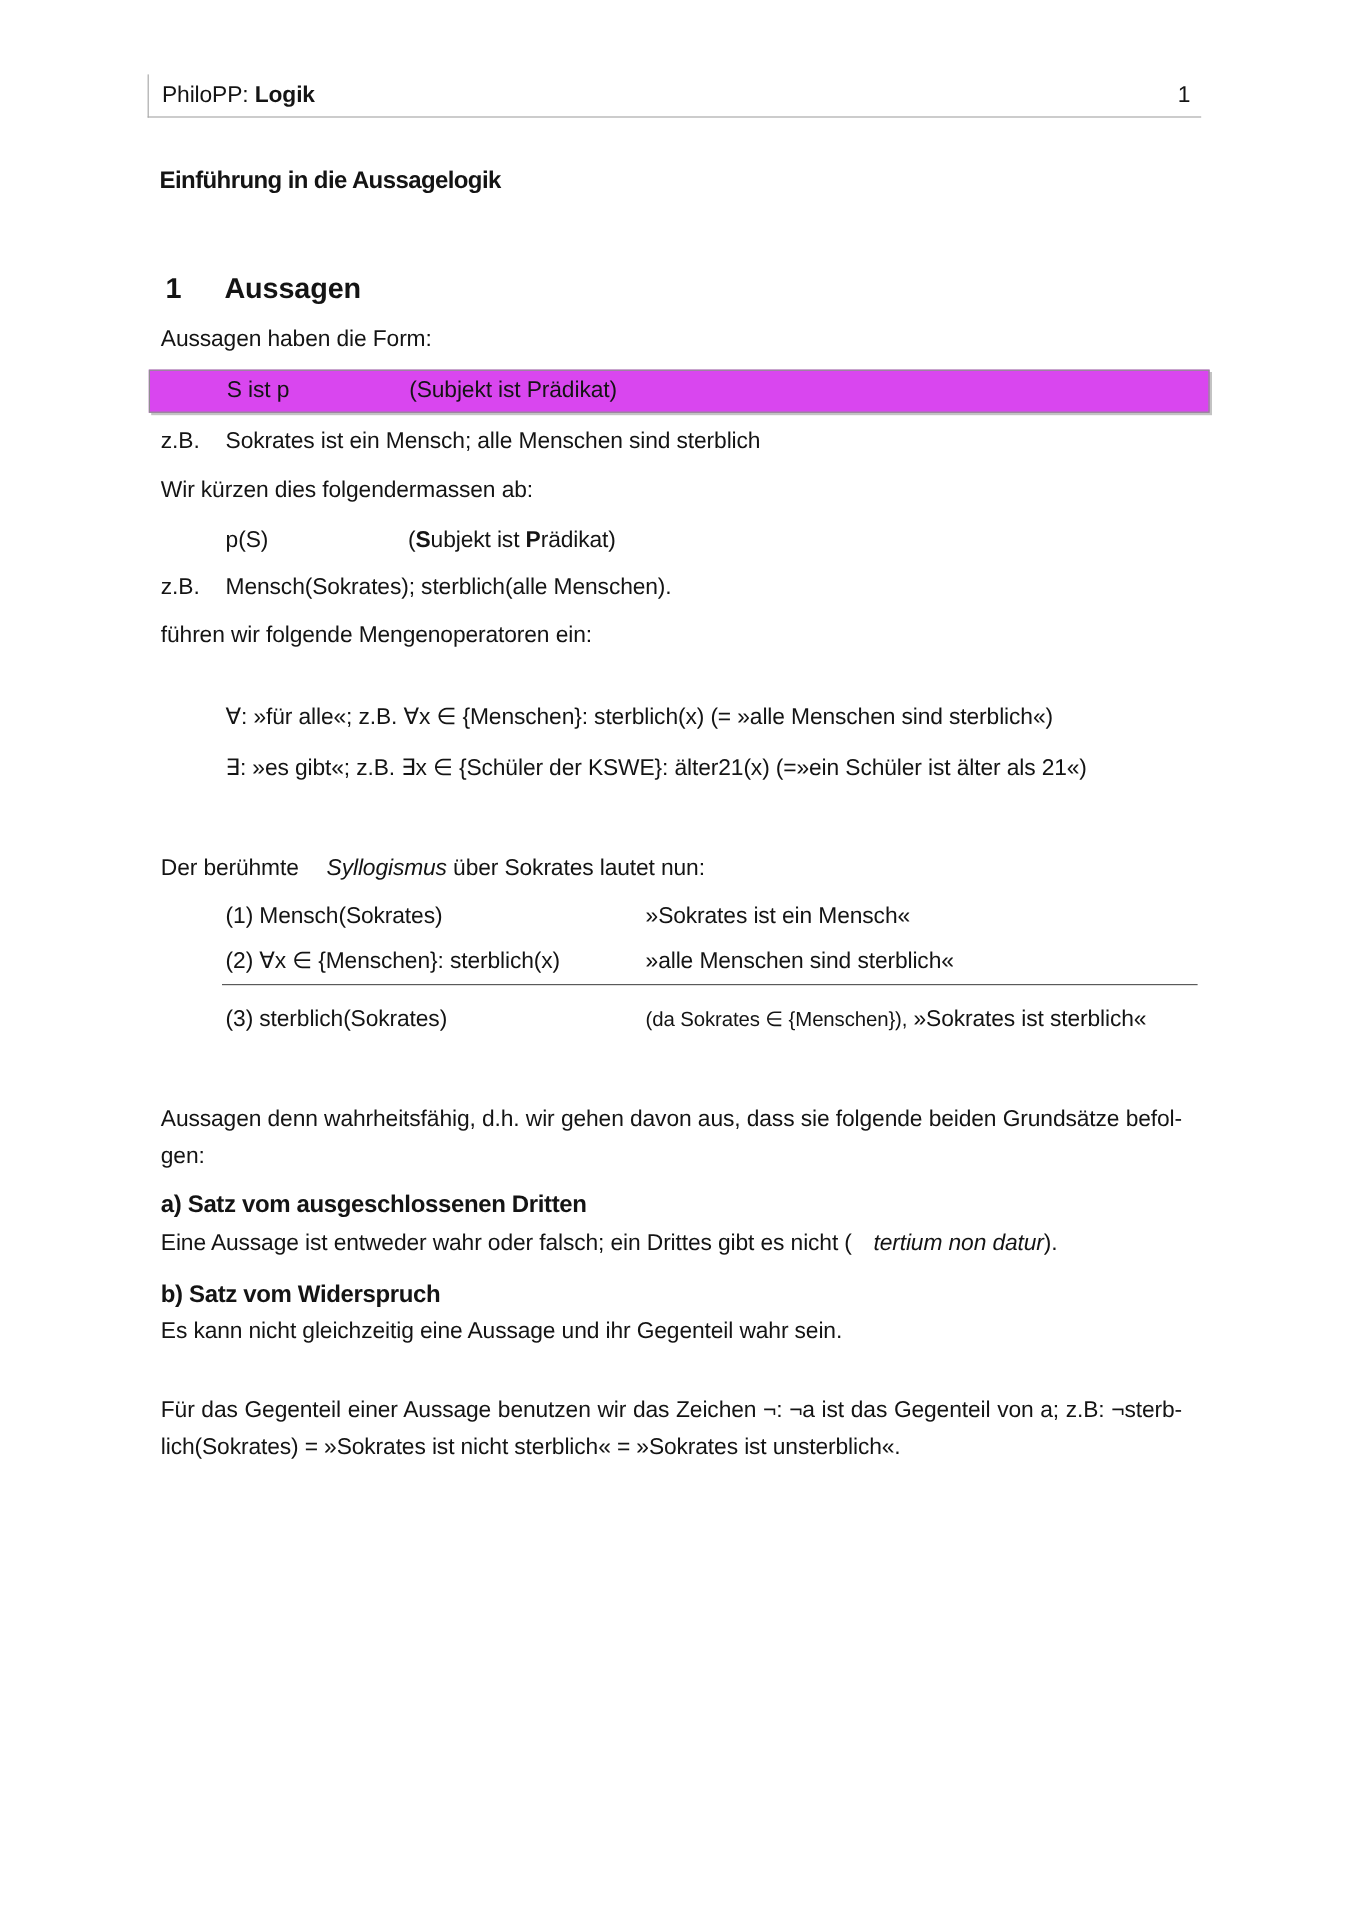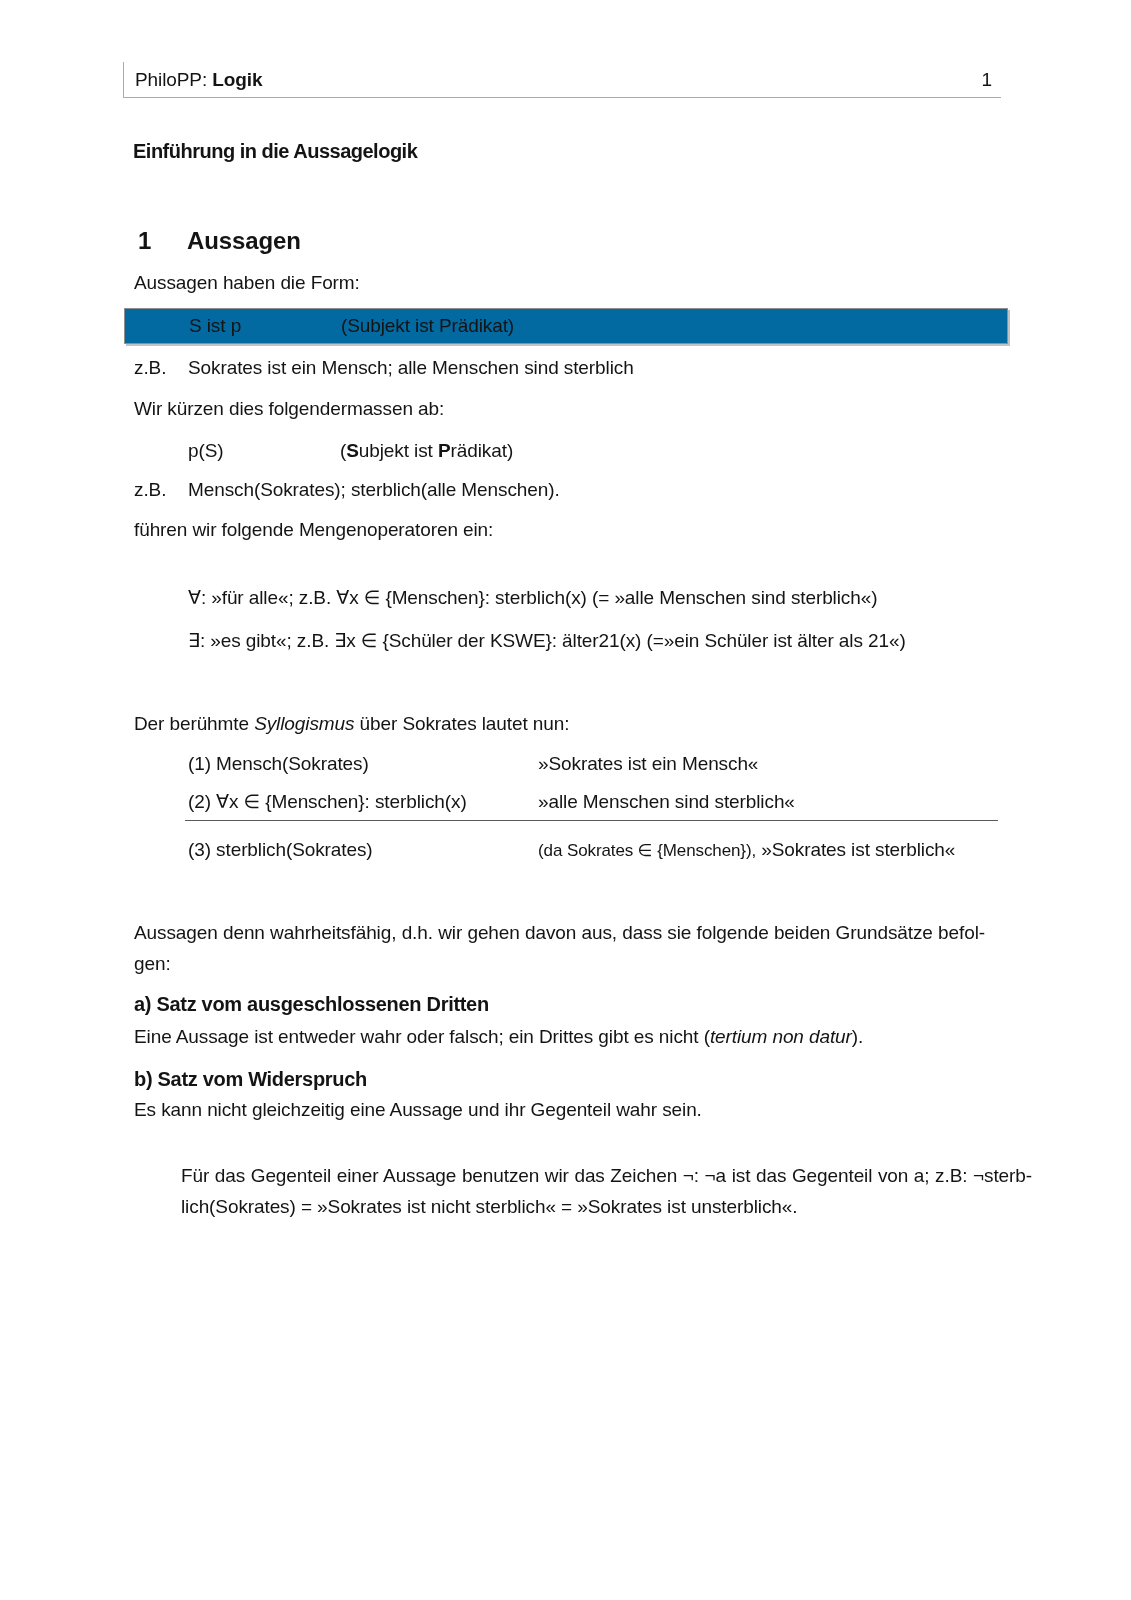--- a/index.html
+++ b/index.html
@@ -10,21 +10,21 @@
     overflow:hidden;
     font-family:"Liberation Sans","DejaVu Sans",sans-serif;
     color:#141414;
     letter-spacing:-0.1px;
   }
   .line{position:absolute;white-space:nowrap;font-size:19px;line-height:31px;}
   .para{position:absolute;font-size:19px;line-height:31px;}
   .para .pl{display:block;}
   .just{text-align:justify;text-align-last:justify;}
   .b{font-weight:bold;}
-  .i{font-style:italic;}
+  .i{font-style:italic;margin-left:18px;}
   .small{font-size:17px;}
 
   
   .hdr{
     position:absolute;left:123px;top:62px;width:877px;height:35px;
     border-left:1px solid #ababab;border-bottom:1px solid #ababab;
     display:flex;align-items:center;justify-content:space-between;
     font-size:19px;
   }
   .hdr .left{padding-left:11px;}
@@ -35,21 +35,21 @@
     position:absolute;left:133px;top:133px;
     font-size:20px;font-weight:bold;letter-spacing:-0.5px;line-height:36px;white-space:nowrap;
   }
   
   .sechead{position:absolute;top:226px;left:138px;font-size:24px;font-weight:bold;line-height:30px;white-space:nowrap;}
   .sechead .sectitle{position:absolute;left:49px;top:0;text-align:right;}
 
   
   .formbox{
     position:absolute;left:124px;top:308px;width:882px;height:34px;
-    border:1px solid #8f8f8f;background:#0369a1;
+    border:1px solid #8f8f8f;background:#d946ef;
     box-shadow:2px 2px 0 #c3c3c3;
     font-size:19px;line-height:34px;white-space:nowrap;
   }
   .formbox .f1{position:absolute;left:64px;}
   .formbox .f2{position:absolute;left:216px;}
 
   
   .ex{position:absolute;left:134px;font-size:19px;line-height:31px;white-space:nowrap;}
   .ex .exbody{position:absolute;left:54px;}
 
@@ -138,18 +138,18 @@
     <span class="pl just">Aussagen denn wahrheitsfähig, d.h. wir gehen davon aus, dass sie folgende beiden Grundsätze befol-</span>
     <span class="pl">gen:</span>
   </div>
 
   <div class="subhead" style="top:989px;">a) Satz vom ausgeschlossenen Dritten</div>
   <div class="line" style="left:134px;top:1021px;"><span>Eine Aussage ist entweder wahr oder falsch; ein Drittes gibt es nicht (</span><span class="i">tertium non datur</span><span>).</span></div>
 
   <div class="subhead" style="top:1064px;">b) Satz vom Widerspruch</div>
   <div class="line" style="left:134px;top:1094px;">Es kann nicht gleichzeitig eine Aussage und ihr Gegenteil wahr sein.</div>
 
-  <div class="para content-width" style="left:134px;top:1160px;margin-left:47px;">
+  <div class="para content-width" style="left:134px;top:1160px;">
     <span class="pl just">Für das Gegenteil einer Aussage benutzen wir das Zeichen ¬: ¬a ist das Gegenteil von a; z.B: ¬sterb-</span>
     <span class="pl">lich(Sokrates) = »Sokrates ist nicht sterblich« = »Sokrates ist unsterblich«.</span>
   </div>
 
 </div>
 
 </body></html>

